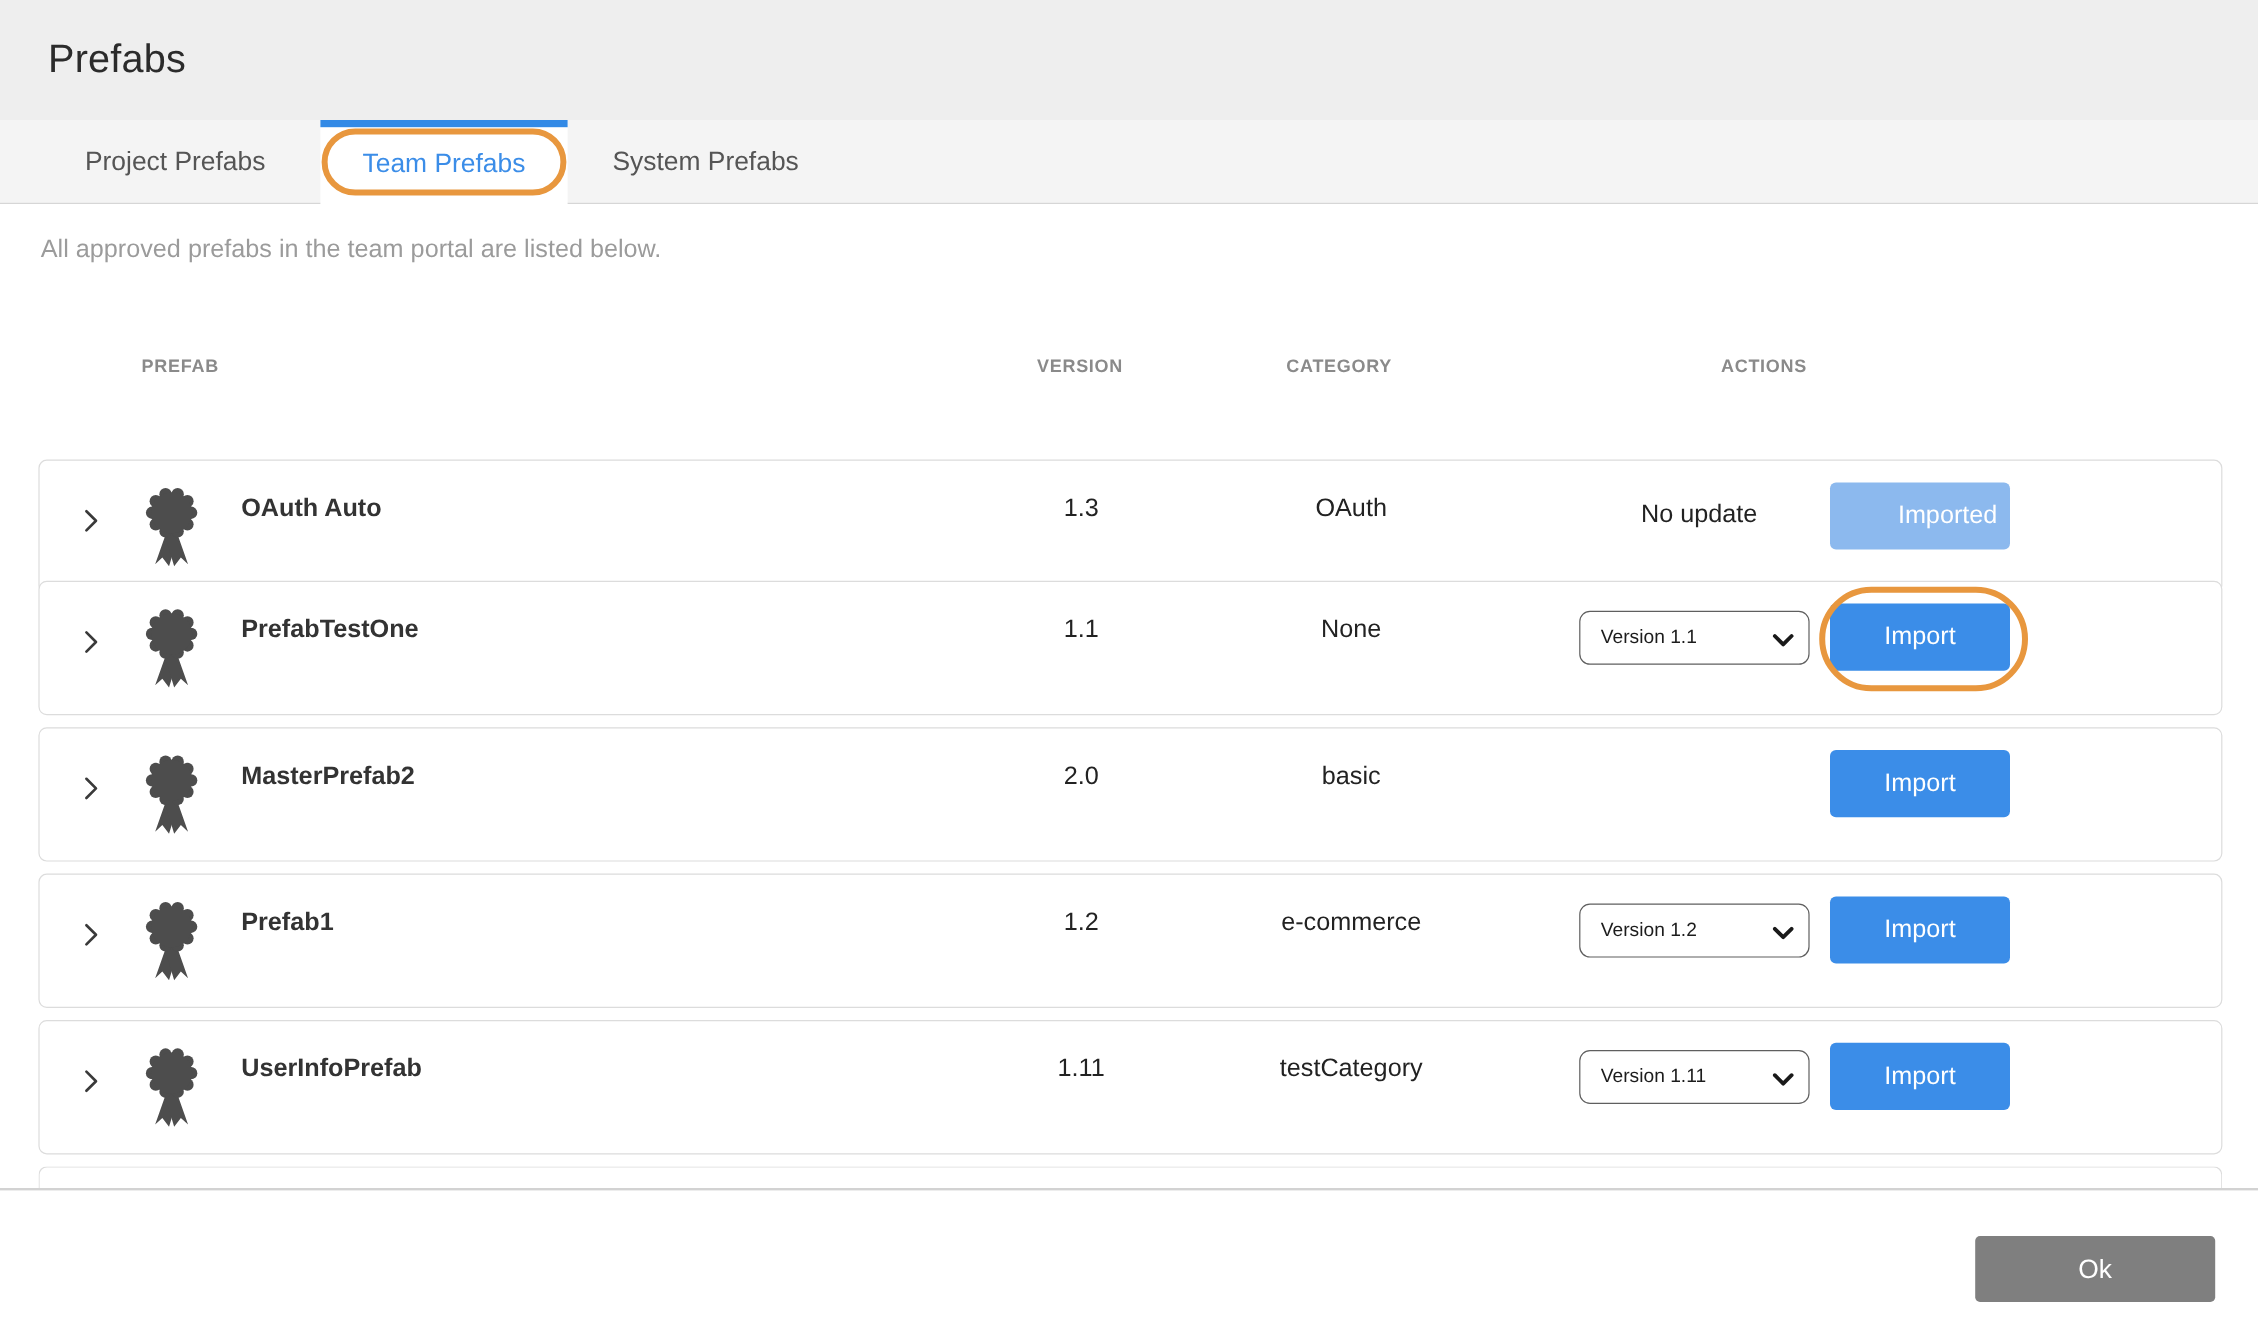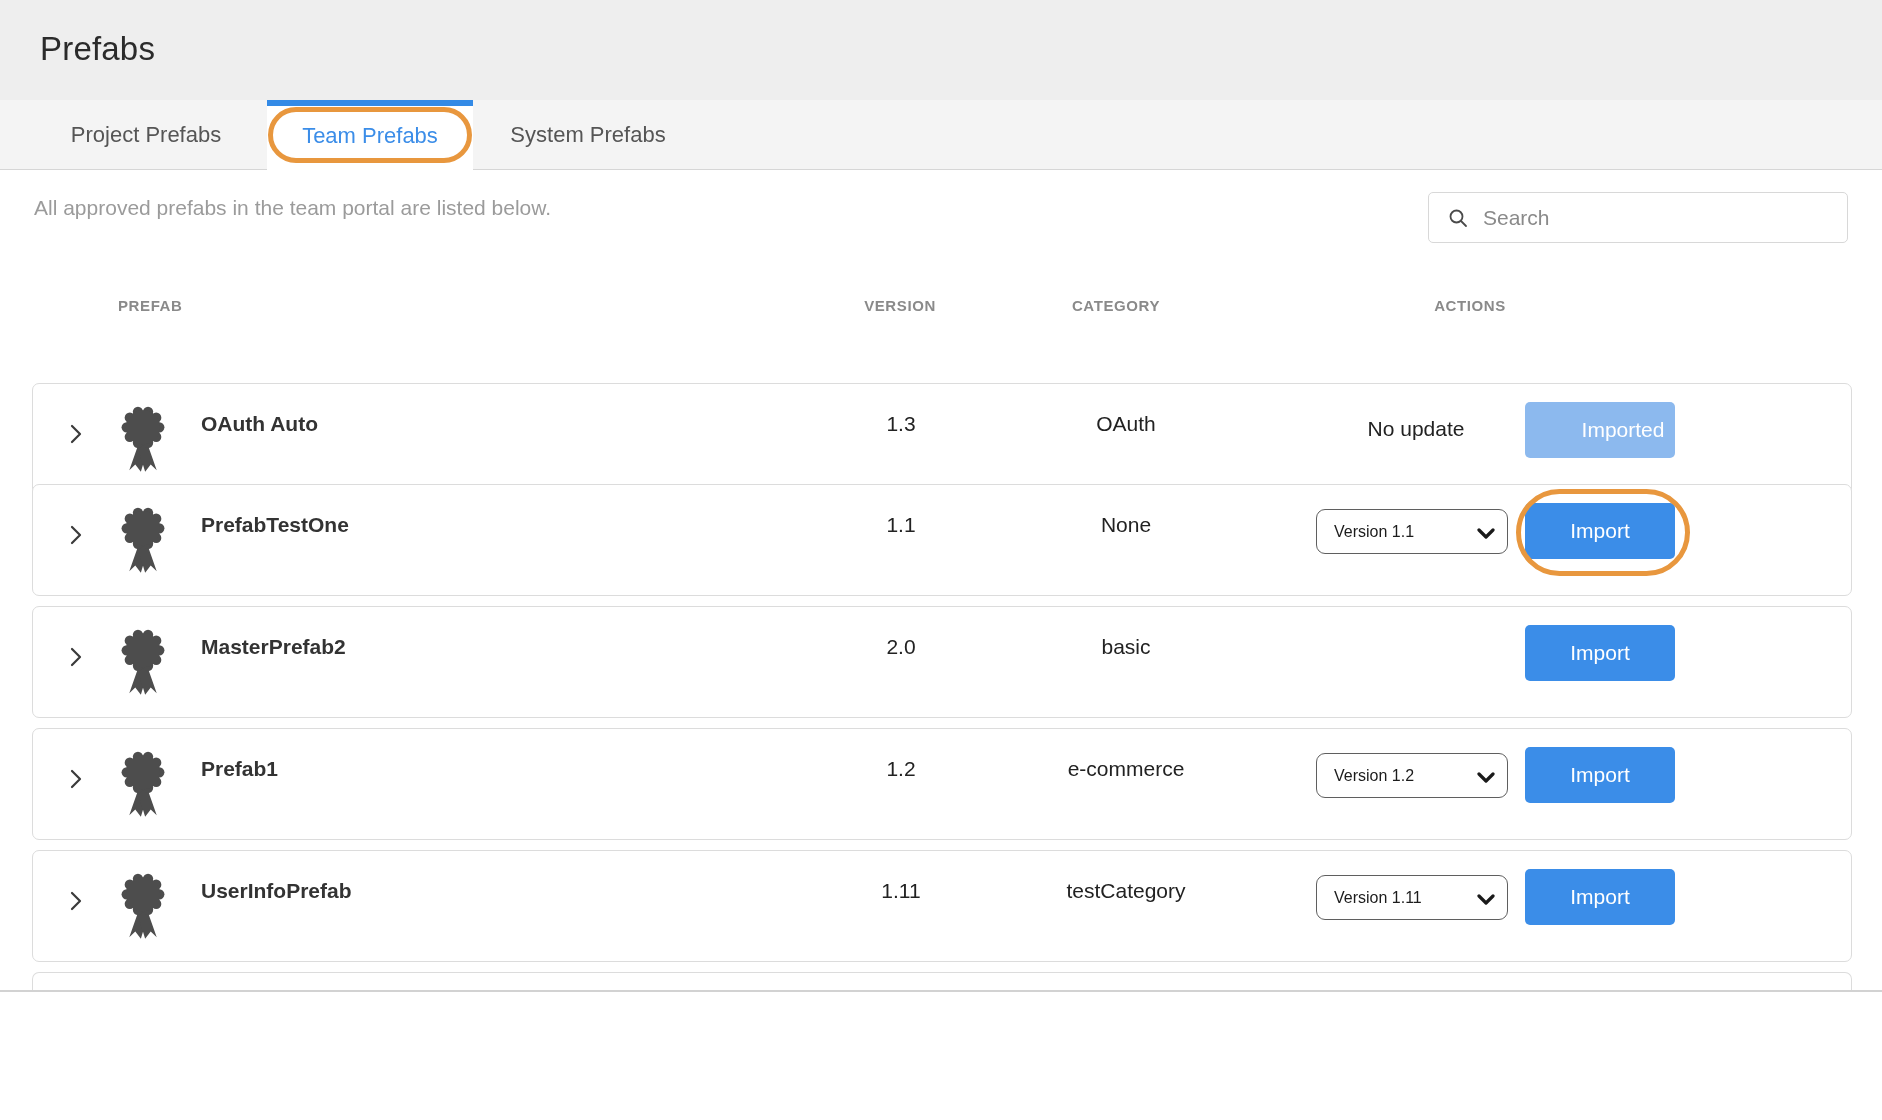--- a/index.html
+++ b/index.html
@@ -129,27 +129,20 @@
     <div class="tab tab-3">
       <span>System Prefabs</span>
     </div>
     <div class="tab tab-2">
       <span>Team Prefabs</span>
     </div>
     <div class="tab-halo"></div>
   </div>
 
   <div class="description">All approved prefabs in the team portal are listed below.</div>
-  <div class="search-box">
-    <svg width="22" height="22" viewBox="0 0 22 22">
-      <circle cx="9.5" cy="9.5" r="6" fill="none" stroke="#4a4a4a" stroke-width="1.8"></circle>
-      <line x1="14" y1="14" x2="19" y2="19" stroke="#4a4a4a" stroke-width="1.8" stroke-linecap="round"></line>
-    </svg>
-    <input type="text" placeholder="Search" style="">
-  </div>
 
   <div class="col-h col-prefab">PREFAB</div>
   <div class="col-h col-version">VERSION</div>
   <div class="col-h col-category">CATEGORY</div>
   <div class="col-h col-actions">ACTIONS</div>
 
   <div class="card r1">
     <button class="expander">
       <svg width="24" height="24" viewBox="0 0 24 24">
           <use href="#row-chev"></use>
@@ -246,14 +239,15 @@
       <svg class="sel-chev" width="18" height="12" viewBox="0 0 18 12">
           <use href="#sel-chev-g"></use>
         </svg>
     </div>
     <button class="act-btn">Import</button>
   </div>
 
   <div class="card card-partial"></div>
 
   <div class="footer-divider"></div>
+  <button class="ok-btn">Ok</button>
 
 </div>
 
 </body></html>

